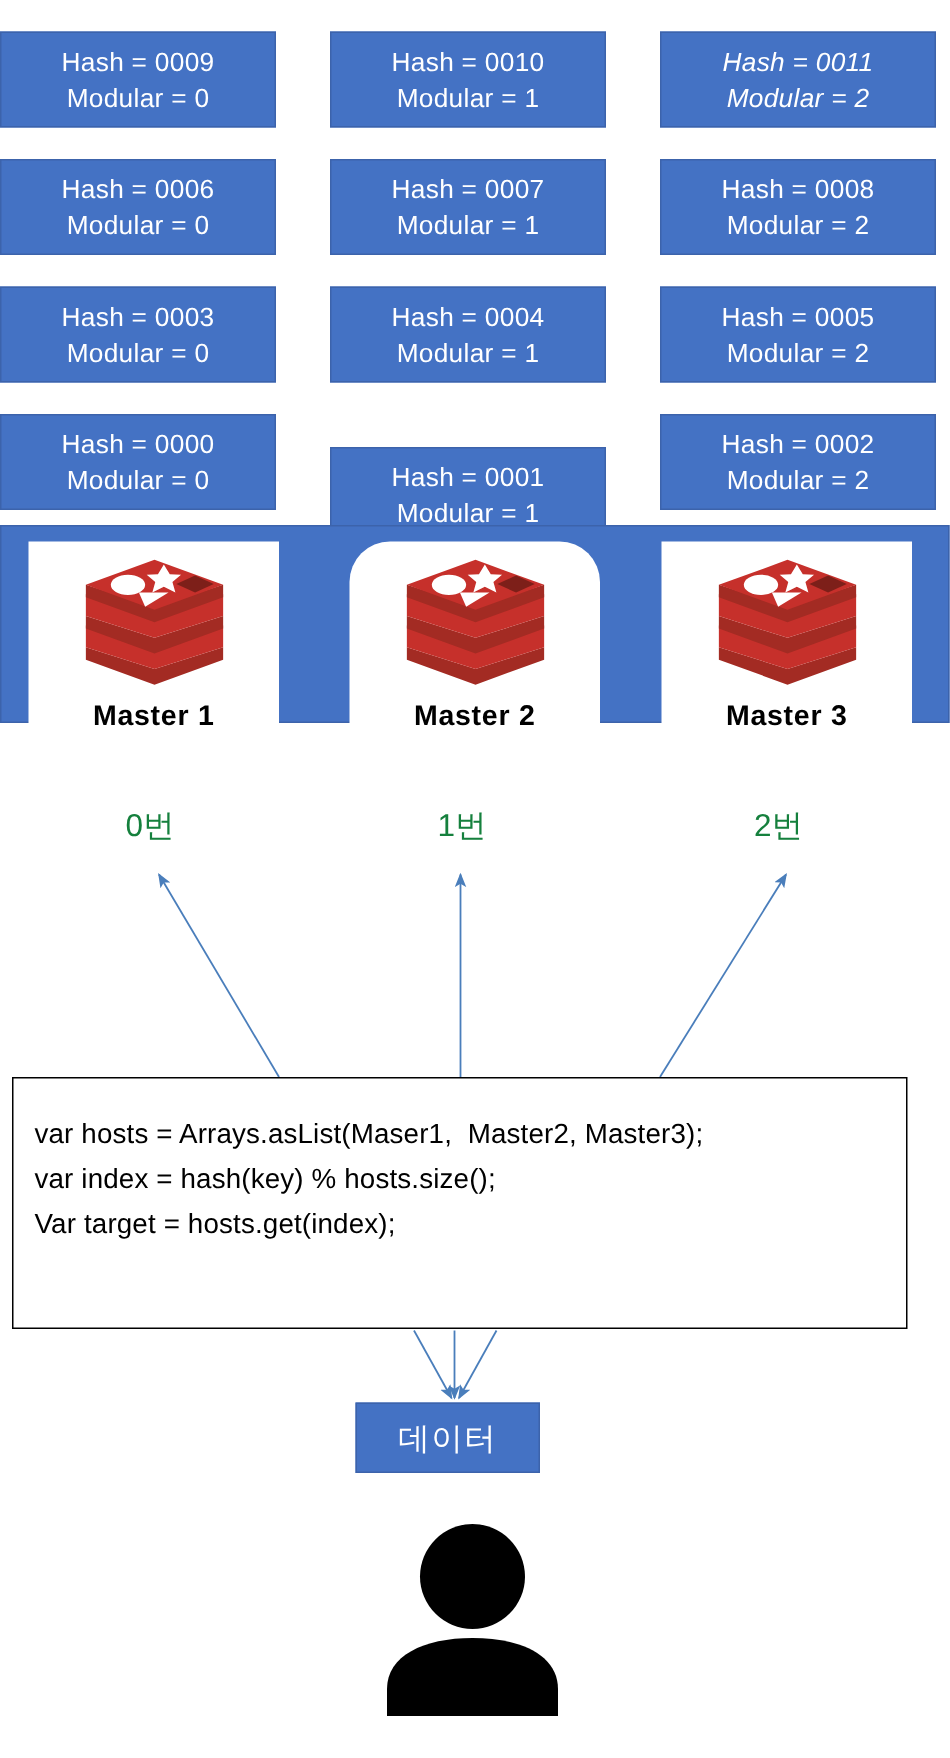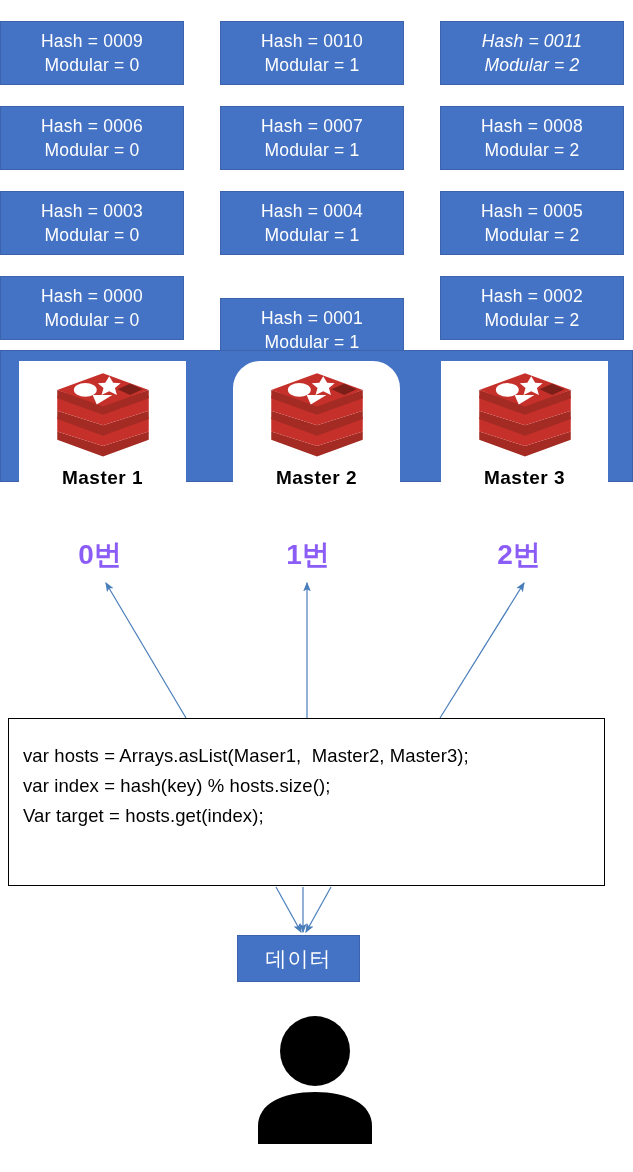--- a/index.html
+++ b/index.html
@@ -75,23 +75,23 @@
     font-size: 19px;
     font-weight: bold;
     color: #000000;
     letter-spacing: 0.5px;
     margin-top: -4px;
   }
 
   
   .idx-label {
     position: absolute;
-    font-size: 28px;
-    font-weight: bold;
-    color: #8b5cf6;
+    font-size: 21px;
+    font-weight: normal;
+    color: #15803d;
     transform: translateX(-50%);
     white-space: nowrap;
   }
 
   
   #arrows-top, #arrows-bottom {
     position: absolute;
     left: 0;
     pointer-events: none;
   }

